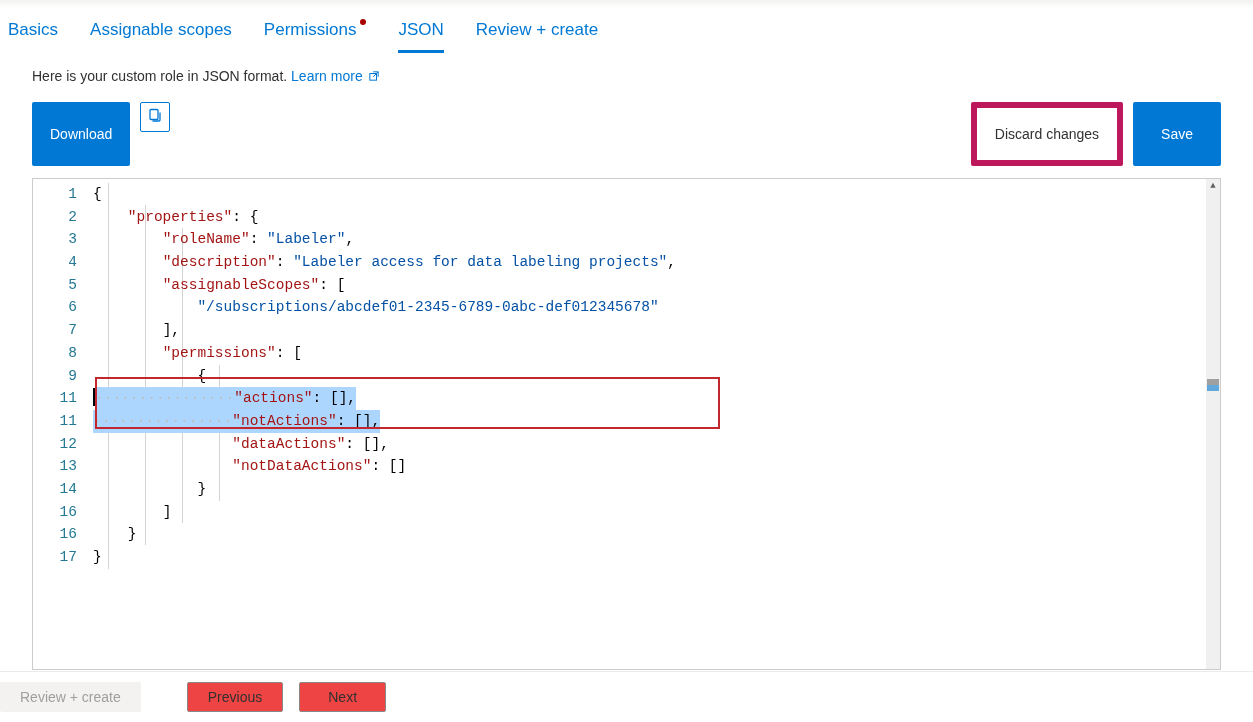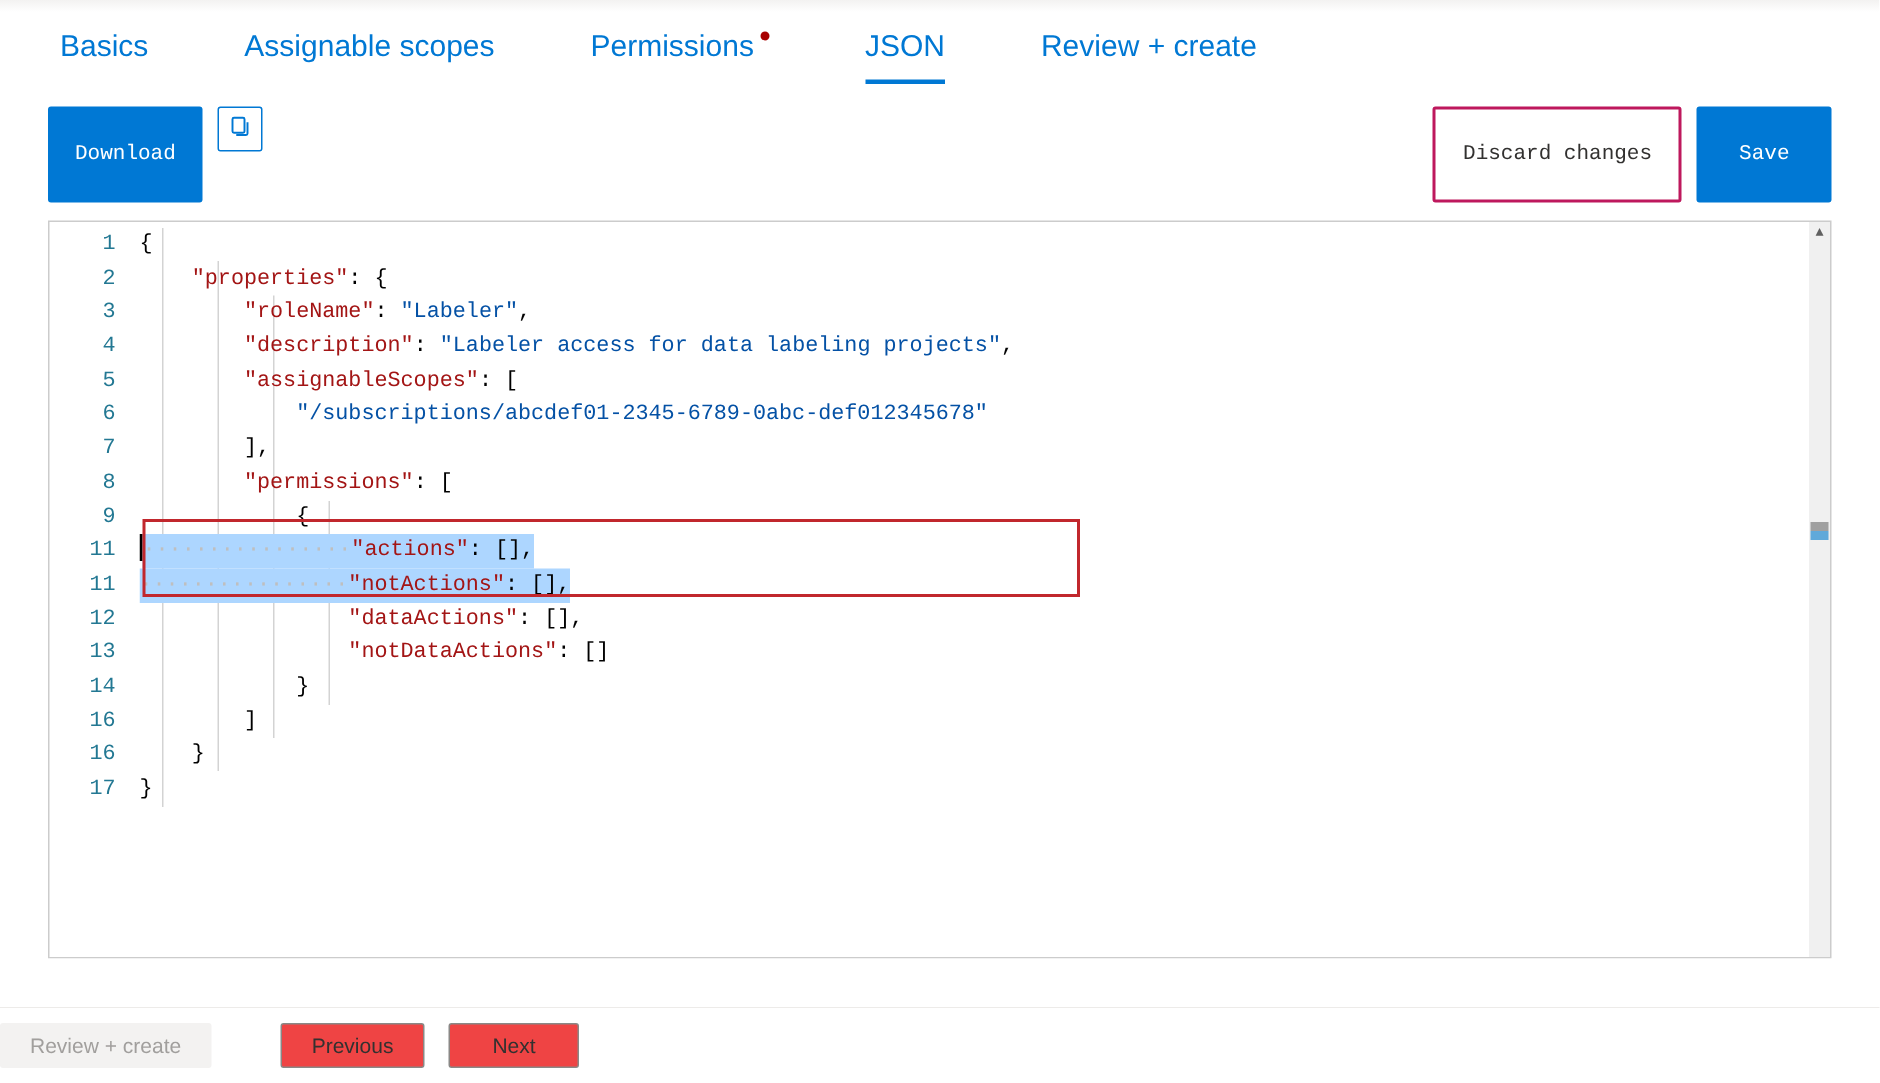--- a/index.html
+++ b/index.html
@@ -21,25 +21,24 @@
       display: flex;
       gap: 32px;
       padding: 0 8px;
       border-bottom: none;
       margin-bottom: 16px;
     }
     .tab {
       padding: 12px 0;
       color: #0078d4;
       cursor: pointer;
-      font-size: 20px;
+      font-size: 17px;
       position: relative;
       display: flex;
       align-items: center;
-      margin-left: 32px;
     }
     .tab.active {
       font-weight: 400;
     }
     .tab.active::after {
       content: '';
       position: absolute;
       bottom: -1px;
       left: 0;
       right: 0;
@@ -84,30 +83,30 @@
     .toolbar-right {
       display: flex;
       gap: 10px;
     }
     .btn {
       padding: 6px 18px;
       font-size: 14px;
       border-radius: 2px;
       cursor: pointer;
       border: none;
-      font-family: Liberation Mono, monospace;
+      font-family: Liberation Sans, sans-serif;
     }
     .btn-primary {
       background: #0078d4;
       color: #ffffff;
     }
     .btn-default {
       background: #ffffff;
       color: #323130;
-      border: 2px solid #be185d;
+      border: 6px solid #be185d;
     }
     .btn-icon {
       width: 30px;
       height: 30px;
       background: #ffffff;
       border: 1px solid #0078d4;
       color: #0078d4;
       display: flex;
       align-items: center;
       justify-content: center;
@@ -253,20 +252,33 @@
   <div class="tab">Assignable scopes</div>
   <div class="tab">
     <span>Permissions</span>
     <span class="tab-indicator"></span>
   </div>
   <div class="tab active">JSON</div>
   <div class="tab">Review + create</div>
 </div>
 
 <div class="content">
+  <div class="description">
+    <span>Here is your custom role in JSON format. </span>
+    <a class="link">
+      <span>Learn more</span>
+      <span class="external-icon">
+        <svg width="10" height="10" viewBox="0 0 12 12" fill="none" stroke="#0078d4" stroke-width="1.2">
+          <rect x="1" y="3" width="8" height="8"></rect>
+          <path d="M5 1 L11 1 L11 7"></path>
+          <path d="M11 1 L5 7"></path>
+        </svg>
+      </span>
+    </a>
+  </div>
 
   <div class="toolbar">
     <div class="toolbar-left">
       <button class="btn btn-primary">Download</button>
       <button class="btn-icon copy-icon">
         <span>
           <svg viewBox="0 0 16 16" fill="none" stroke="#0078d4" stroke-width="1.3">
             <rect x="3" y="1.5" width="8" height="10" rx="1"></rect>
             <path d="M5.5 13 L12 13 Q13 13 13 12 L13 4.5"></path>
           </svg>

